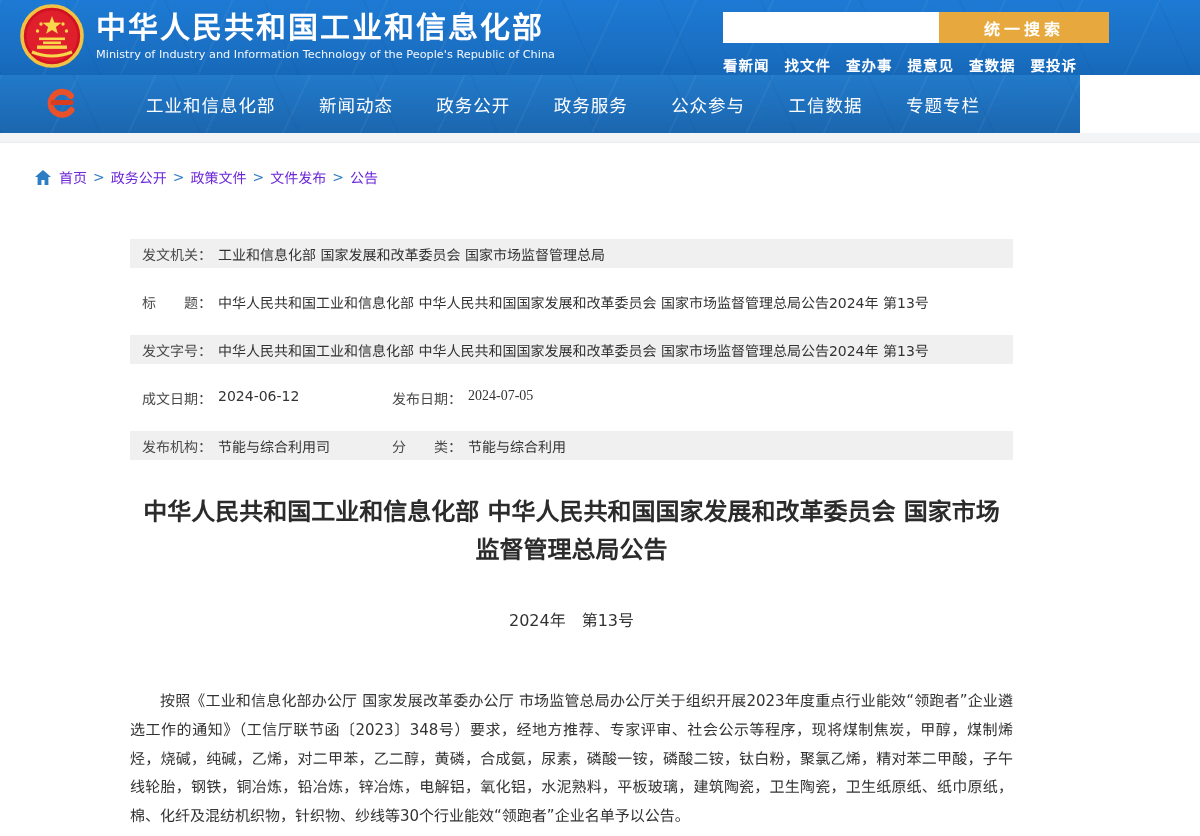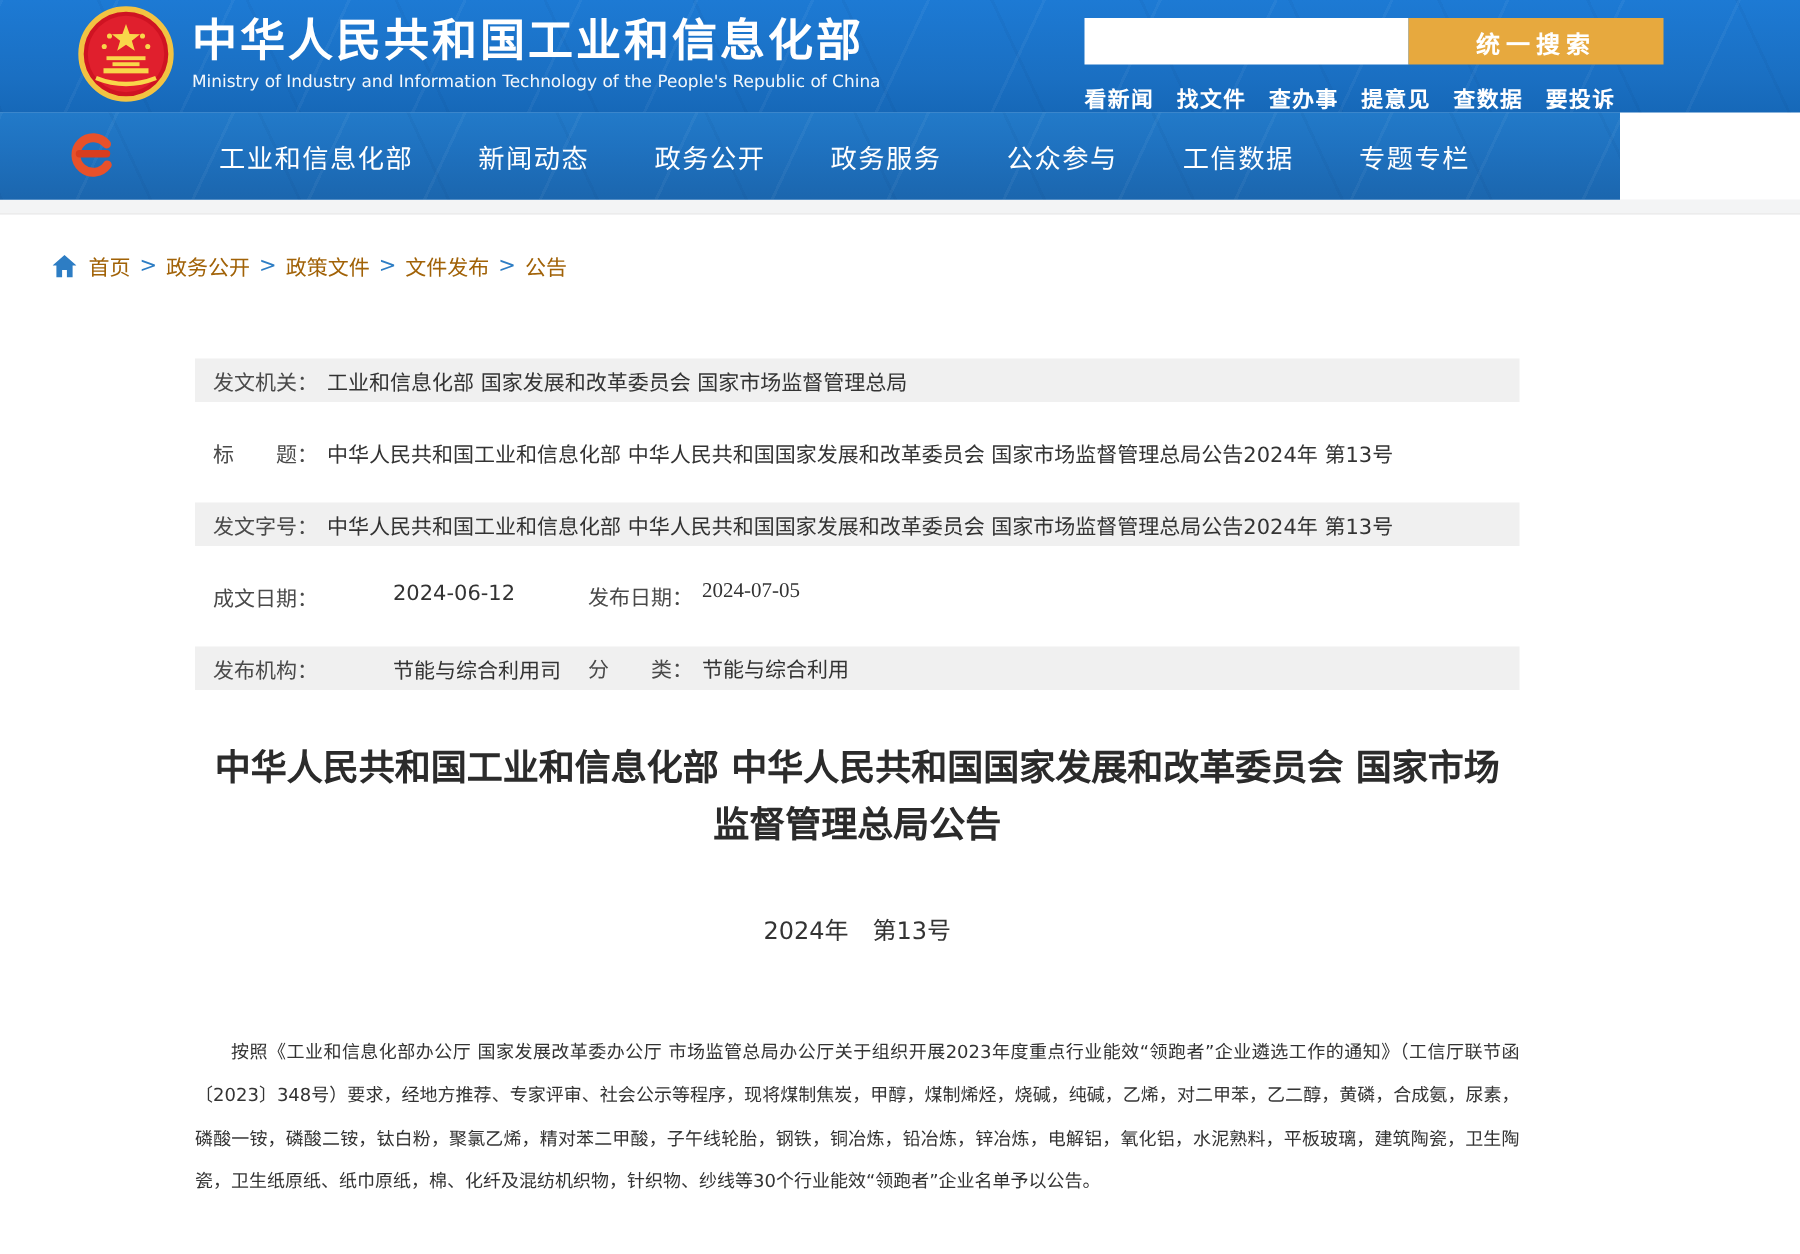--- a/index.html
+++ b/index.html
@@ -9,21 +9,21 @@
   
   .top-header{
     position:relative; width:1200px; height:75px;
     background:linear-gradient(180deg,#1d7ad4 0%,#1a6fc2 70%,#1668b8 100%);
   }
   .top-header::after, .main-nav::after{
     content:""; position:absolute; inset:0; pointer-events:none;
     background:repeating-linear-gradient(115deg, rgba(255,255,255,0.045) 0 2px, transparent 2px 70px),
                repeating-linear-gradient(65deg, rgba(0,40,90,0.05) 0 2px, transparent 2px 90px);
   }
-  .brand{ position:absolute; left:52px; top:3px; display:flex; align-items:center; z-index:2;}
+  .brand{ position:absolute; left:20px; top:3px; display:flex; align-items:center; z-index:2;}
   .emblem{ width:64px; height:66px; flex:0 0 auto; }
   .brand-text{ margin-left:12px; color:#fff; }
   .brand-title{ font-size:30px; font-weight:bold; letter-spacing:2px; line-height:34px; }
   .brand-sub{ font-size:11.3px; margin-top:3px; opacity:.95; }
 
   .search-zone{ position:absolute; left:723px; top:12px; z-index:2; }
   .search-row{ display:flex; }
   .search-input{ width:216px; height:31px; border:none; outline:none; background:#fff;
     padding:0 10px; font-size:14px; }
   .search-btn{ width:170px; height:31px; border:none; background:#e7a93e; color:#fff;
@@ -40,41 +40,41 @@
     display:flex; align-items:center;
   }
   .nav-logo{ margin-left:44px; width:36px; height:36px; z-index:2;}
   .nav-items{ display:flex; flex:1; margin:0 100px 0 66px; justify-content:space-between; z-index:2;}
   .nav-item{ color:#fff; font-size:17.5px; text-decoration:none; letter-spacing:1px; }
 
   .gray-strip{ width:1200px; height:10px; background:#f3f4f5; border-bottom:1px solid #ececec; }
 
   
   .breadcrumb{ display:flex; align-items:center; margin:24px 0 0 35px; font-size:14px; color:#2d7dc4;}
-  .breadcrumb a{ color:#a16207; text-decoration:none; margin:0 4px;text-align:center;}
+  .breadcrumb a{ color:#6d28d9; text-decoration:none; margin:0 4px;text-align:center;}
   .breadcrumb .sep{ color:#2d7dc4; margin:0 2px; }
   .home-icon{ width:16px; height:15px; margin-right:4px; }
 
   
   .doc{ width:883px; margin:52px 0 0 130px; color:#333; }
 
   .meta-table{ width:100%; }
   .meta-row{ display:flex; align-items:center; height:29px; margin-bottom:19px;
     font-size:14px; padding-left:12px; }
   .meta-row.gray{ background:#f0f0f0; }
   .meta-label{ color:#4a4a4a; white-space:pre; }
   .meta-value{ color:#333; margin-left:6px; white-space:nowrap; }
-  .meta-col1{ display:flex; width:250px; flex:0 0 auto;gap:44px; }
+  .meta-col1{ display:flex; width:250px; flex:0 0 auto; }
   .meta-col2{ display:flex;font-family:Liberation Serif, serif; }
 
   .doc-title{ margin:33px auto 0; width:870px; text-align:center;
     font-size:24px; font-weight:bold; line-height:38px; color:#2b2b2b; }
   .doc-number{ margin-top:38px; text-align:center; font-size:16px; color:#333; }
 
-  .doc-body{ margin-top:56px; font-size:12px; line-height:28.8px; text-align:justify;
+  .doc-body{ margin-top:56px; font-size:15px; line-height:28.8px; text-align:justify;
     text-indent:2em; color:#333; }
   .doc-attachment{ margin-top:29px; font-size:16.5px; text-indent:2em; color:#333; }
 </style>
 </head>
 <body>
 
 <div class="top-header">
   <div class="brand">
     <svg class="emblem" viewBox="0 0 64 64">
       <circle cx="32" cy="32" r="30" fill="#cf1322" stroke="#f2c342" stroke-width="3.6"></circle>

